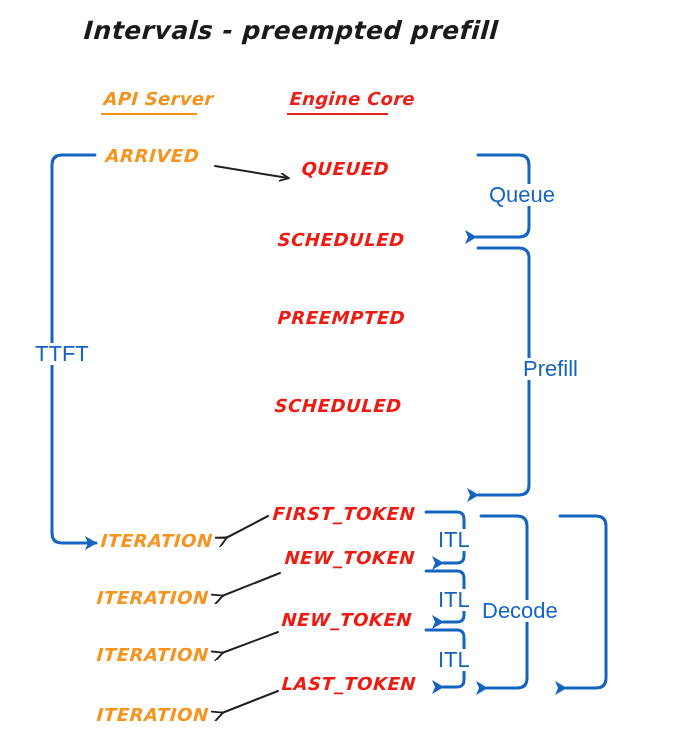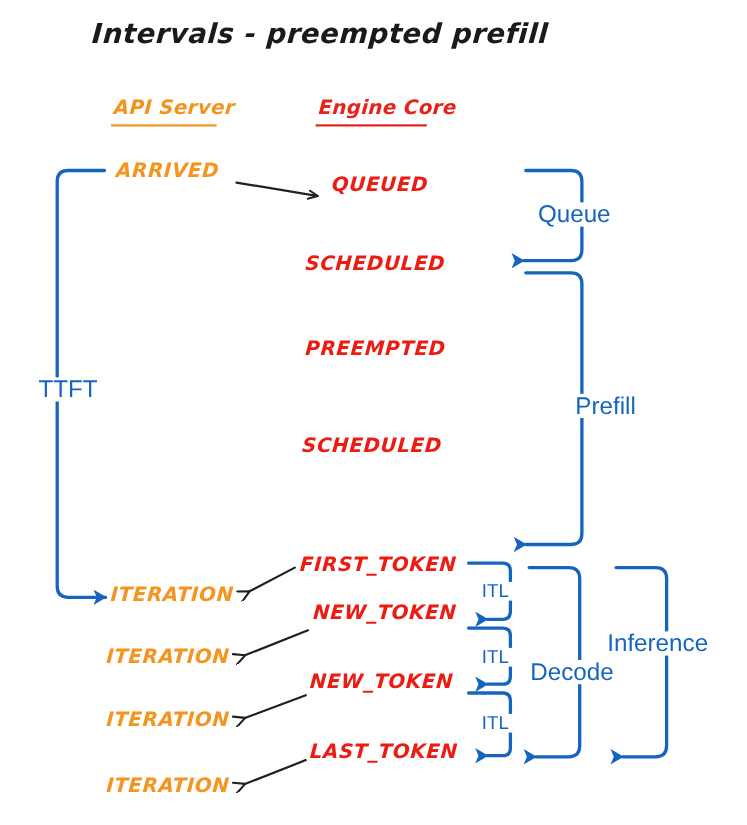--- a/index.html
+++ b/index.html
@@ -21,21 +21,21 @@
   .u-api{background:#f0941e;}
   .u-eng{background:#e8221a;}
 
   .state{font-size:18px;letter-spacing:.6px;}
   .state.api{color:#f5941f;}
   .state.eng{color:#ec1c13;}
 
   .bluetxt{position:absolute;color:#1565c0;font-size:22px;
            font-family:Liberation Sans, sans-serif;font-style:normal;
            font-weight:400;line-height:1;white-space:nowrap;}
-  .bluetxt.sm{font-size:17px;}
+  .bluetxt.sm{font-size:22px;}
   .bluebg{background:#ffffff;padding:0 3px;}
 </style>
 </head>
 <body>
 
 <div id="stage">
 
   <svg class="layer" viewBox="0 0 679 750">
     <defs>
       <marker id="blkArrowR" markerWidth="10" markerHeight="10" refX="8" refY="4" orient="auto" markerUnits="userSpaceOnUse">
@@ -102,15 +102,14 @@
 
   <div class="bluetxt bluebg" style="left:22px;top:343px;margin-left:10px;">TTFT</div>
   <div class="bluetxt bluebg" style="left:486px;top:184px;">Queue</div>
   <div class="bluetxt bluebg" style="left:492px;top:358px;margin-left:28px;">Prefill</div>
 
   <div class="bluetxt sm bluebg" style="left:435px;top:529px;">ITL</div>
   <div class="bluetxt sm bluebg" style="left:435px;top:589px;">ITL</div>
   <div class="bluetxt sm bluebg" style="left:435px;top:649px;">ITL</div>
 
   <div class="bluetxt bluebg" style="left:479px;top:600px;">Decode</div>
-  <div class="bluetxt bluebg" style="left:549px;top:574px;">Inference</div>
 
 </div>
 
 </body></html>

